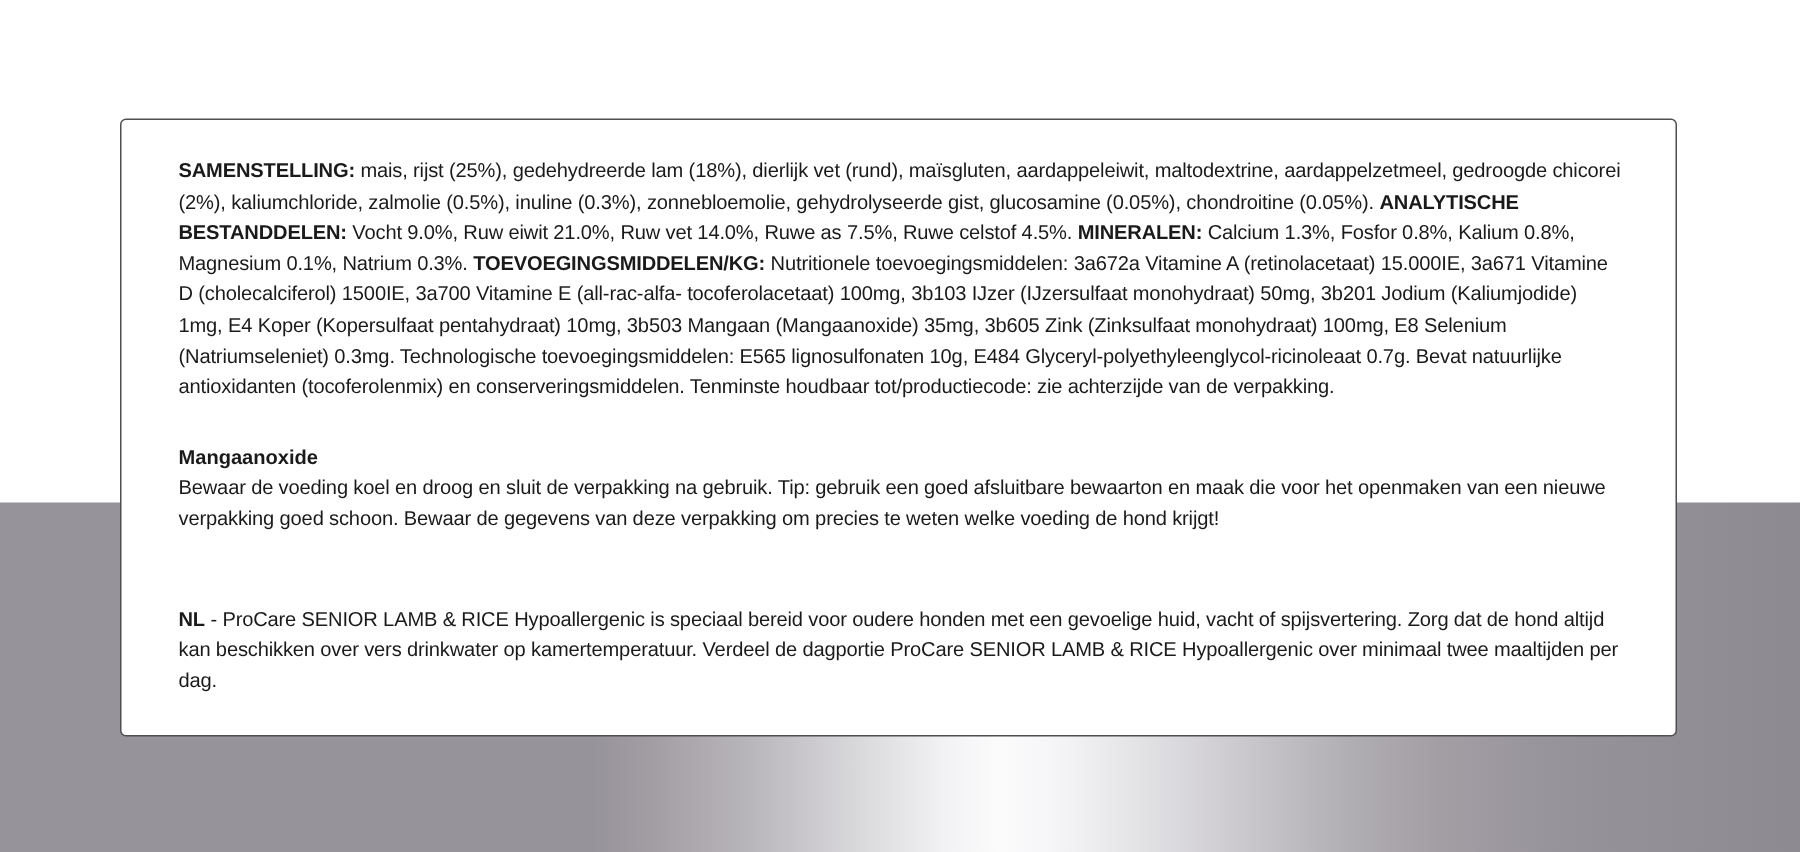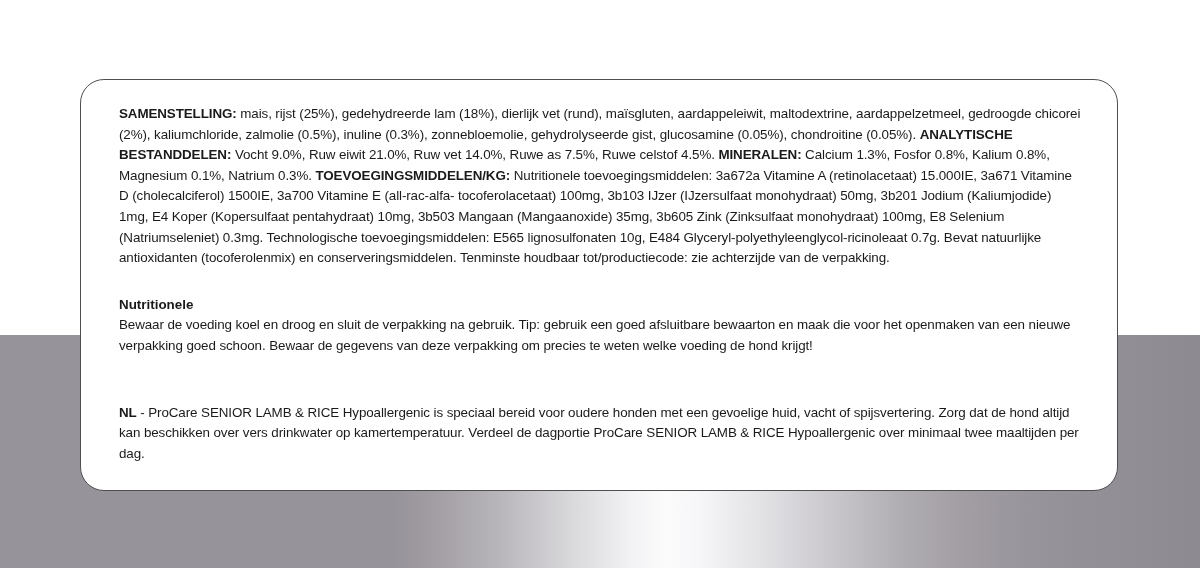--- a/index.html
+++ b/index.html
@@ -50,21 +50,21 @@
 
   
   #label-card {
     position: absolute;
     left: 80px;
     top: 79px;
     width: 1038px;
     height: 412px;
     background: #ffffff;
     border: 1.6px solid #4f4f52;
-    border-radius: 24px;
+    border-radius: 4px;
     box-sizing: border-box;
   }
 
   #card-inner {
     position: absolute;
     left: 38px;
     top: 24px;
     width: 962px;
   }
 
@@ -101,21 +101,21 @@
   <div id="metal-band">
     
   </div>
 
   <div id="label-card">
     <div id="card-inner">
 
       <p class="para" id="composition-block"><b>SAMENSTELLING:</b><span> mais, rijst (25%), gedehydreerde lam (18%), dierlijk vet (rund), maïsgluten, aardappeleiwit, maltodextrine, aardappelzetmeel, gedroogde chicorei (2%), kaliumchloride, zalmolie (0.5%), inuline (0.3%), zonnebloemolie, gehydrolyseerde gist, glucosamine (0.05%), chondroitine (0.05%). </span><b>ANALYTISCHE BESTANDDELEN:</b><span> Vocht 9.0%, Ruw eiwit 21.0%, Ruw vet 14.0%, Ruwe as 7.5%, Ruwe celstof 4.5%. </span><b>MINERALEN:</b><span> Calcium 1.3%, Fosfor 0.8%, Kalium 0.8%, Magnesium 0.1%, Natrium 0.3%. </span><b>TOEVOEGINGSMIDDELEN/KG:</b><span> Nutritionele toevoegingsmiddelen: 3a672a Vitamine A (retinolacetaat) 15.000IE, 3a671 Vitamine D (cholecalciferol) 1500IE, 3a700 Vitamine E (all-rac-alfa- tocoferolacetaat) 100mg, 3b103 IJzer (IJzersulfaat monohydraat) 50mg, 3b201 Jodium (Kaliumjodide) 1mg, E4 Koper (Kopersulfaat pentahydraat) 10mg, 3b503 Mangaan (Mangaanoxide) 35mg, 3b605 Zink (Zinksulfaat monohydraat) 100mg, E8 Selenium (Natriumseleniet) 0.3mg. Technologische toevoegingsmiddelen: E565 lignosulfonaten 10g, E484 Glyceryl-polyethyleenglycol-ricinoleaat 0.7g. Bevat natuurlijke antioxidanten (tocoferolenmix) en conserveringsmiddelen. Tenminste houdbaar tot/productiecode: zie achterzijde van de verpakking.</span></p>
 
       <div id="storage-block">
-        <p class="block-heading">Nutritionele</p>
+        <p class="block-heading">Mangaanoxide</p>
         <p class="para">Bewaar de voeding koel en droog en sluit de verpakking na gebruik. Tip: gebruik een goed afsluitbare bewaarton en maak die voor het openmaken van een nieuwe verpakking goed schoon. Bewaar de gegevens van deze verpakking om precies te weten welke voeding de hond krijgt!</p>
       </div>
 
       <div id="nl-block">
         <p class="para"><b>NL</b><span> - </span><span>ProCare SENIOR LAMB &amp; RICE Hypoallergenic is speciaal bereid voor oudere honden met een gevoelige huid, vacht of spijsvertering. Zorg dat de hond altijd kan beschikken over vers drinkwater op kamertemperatuur. Verdeel de dagportie ProCare SENIOR LAMB &amp; RICE Hypoallergenic over minimaal twee maaltijden per dag.</span></p>
       </div>
 
     </div>
   </div>
 

